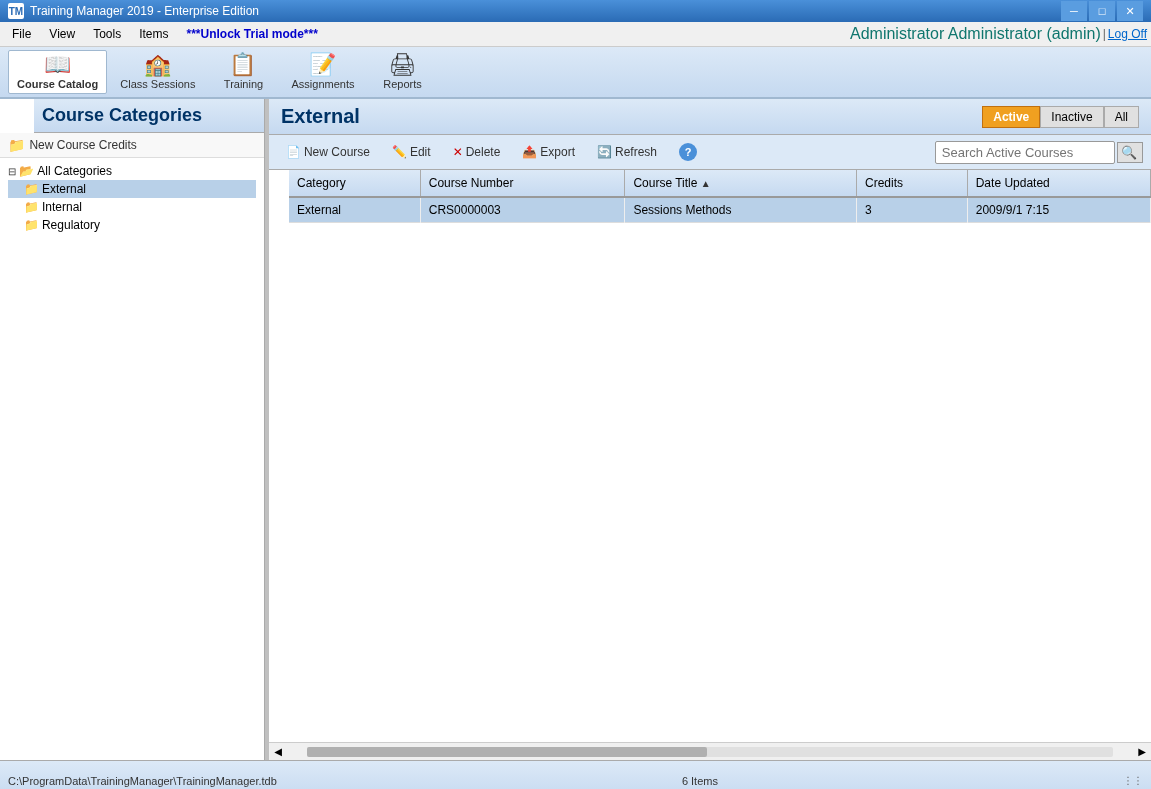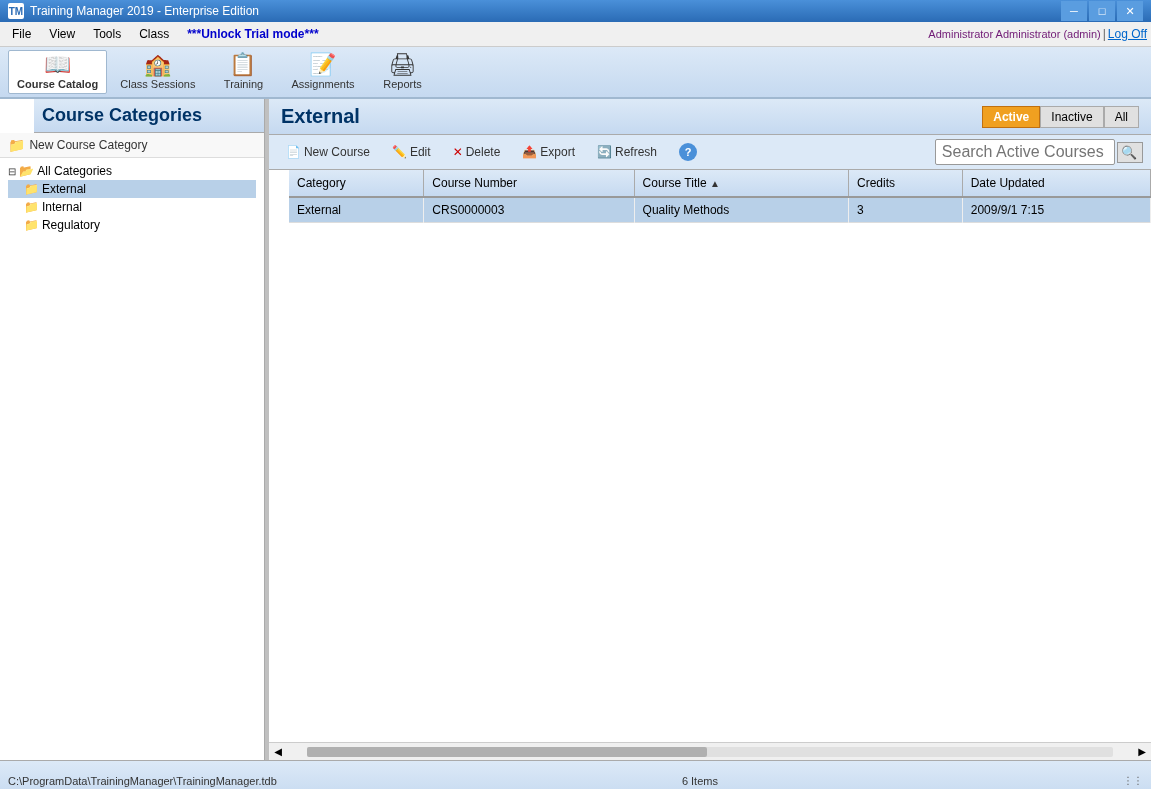--- a/index.html
+++ b/index.html
@@ -26,21 +26,21 @@
       background: #f0f0f0;
       height: 24px;
       display: flex;
       align-items: center;
       padding: 12px 4px;
       border-bottom: 1px solid #ccc;
       gap: 2px;
     }
     .menu-item { padding: 2px 8px; cursor: pointer; font-size: 12px; }
     .menu-unlock { color: #0000cc; font-weight: bold; padding: 2px 8px; font-size: 12px; }
-    .menu-admin { margin-left: auto; font-size: 11px; color: #701a75; }
+    .menu-admin { margin-left: auto; font-size: 16px; color: #0f766e; }
     .menu-logoff { color: #0066cc; cursor: pointer; text-decoration: underline; font-size: 12px; }
     .menu-sep { color: #666; font-size: 12px; }
 
     
     #toolbar {
       background: linear-gradient(to bottom, #dce9f7, #c5d9f0);
       height: 52px;
       display: flex;
       align-items: center;
       padding: 0 8px;
@@ -167,21 +167,21 @@
     <button class="title-btn">─</button>
     <button class="title-btn">□</button>
     <button class="title-btn close">✕</button>
   </div>
 </div>
 
 <div id="menu-bar">
   <span class="menu-item">File</span>
   <span class="menu-item">View</span>
   <span class="menu-item">Tools</span>
-  <span class="menu-item">Class</span>
+  <span class="menu-item">Items</span>
   <span class="menu-unlock">***Unlock Trial mode***</span>
   <span class="menu-admin">Administrator Administrator (admin)</span>
   <span class="menu-sep">|</span>
   <span class="menu-logoff">Log Off</span>
 </div>
 
 <div id="toolbar">
   <div class="toolbar-btn active-tab">
     <span class="toolbar-btn-icon">📖</span>
     <span>Course Catalog</span>
@@ -203,21 +203,21 @@
     <span>Reports</span>
   </div>
 </div>
 
 <div id="main">
 
   <div id="left-panel">
     <div id="left-panel-header">Course Categories</div>
     <div id="new-category-btn">
       <span style="color:#d4a017; font-size:14px;">📁</span>
-      <span>New Course Category</span>
+      <span>New Course Credits</span>
     </div>
     <div id="tree">
 
       <div class="tree-item">
         <span class="tree-expand">⊟</span>
         <span style="color:#d4a017;">📂</span>
         <span>All Categories</span>
       </div>
 
       <div class="tree-item tree-indent1" style="background:#b8d0e8;">
@@ -275,21 +275,21 @@
         <span>Export</span>
       </div>
       <div class="action-btn">
         <span>🔄</span>
         <span>Refresh</span>
       </div>
       <div class="action-btn">
         <span style="background:#4a90d9; color:white; border-radius:50%; width:18px; height:18px; display:inline-flex; align-items:center; justify-content:center; font-size:11px; font-weight:bold;">?</span>
       </div>
       <div id="search-box">
-        <input id="search-input" type="text" class="action-btn" style="padding: 3px 6px; font-size: 16px; border: 1px solid rgb(153, 153, 153); background: white; min-width: 180px;" placeholder="Search Active Courses">
+        <input id="search-input" type="text" class="action-btn" style="padding: 3px 6px; font-size: 13px; border: 1px solid rgb(153, 153, 153); background: white; min-width: 180px;" placeholder="Search Active Courses">
         <div class="search-icon-btn">🔍</div>
       </div>
     </div>
 
     <div id="table-wrapper" style="position:relative; z-index:1; flex:1; overflow-y:auto; background:white;padding-left:20px;">
       <table>
         <thead>
           <tr>
             <th>
               <span>Category</span>
@@ -306,21 +306,21 @@
             </th>
             <th>
               <span>Date Updated</span>
             </th>
           </tr>
         </thead>
         <tbody>
           <tr class="selected">
             <td>External</td>
             <td>CRS0000003</td>
-            <td>Quality Methods</td>
+            <td>Sessions Methods</td>
             <td>3</td>
             <td>2009/9/1 7:15</td>
           </tr>
         </tbody>
       </table>
     </div>
 
     <div id="h-scroll">
       <div style="width:18px; text-align:center; font-size:10px; cursor:pointer;">◀</div>
       <div id="h-scroll-track">

